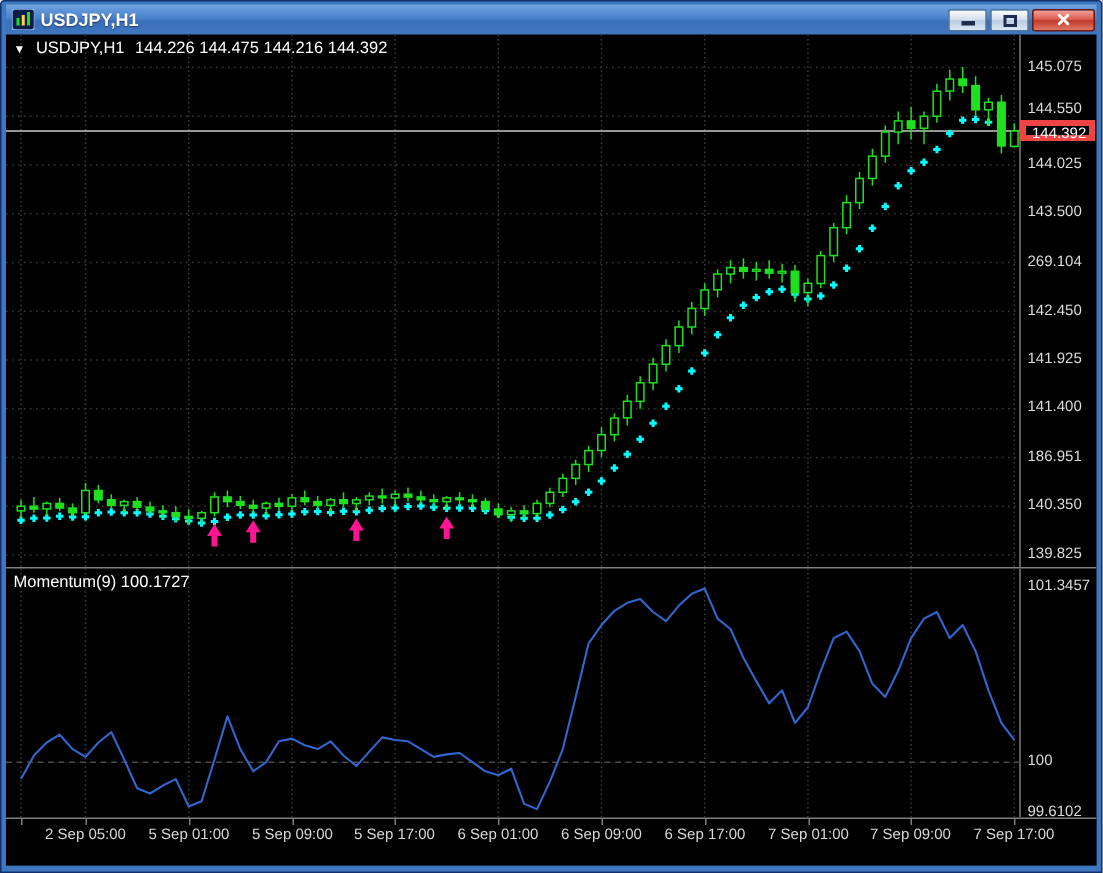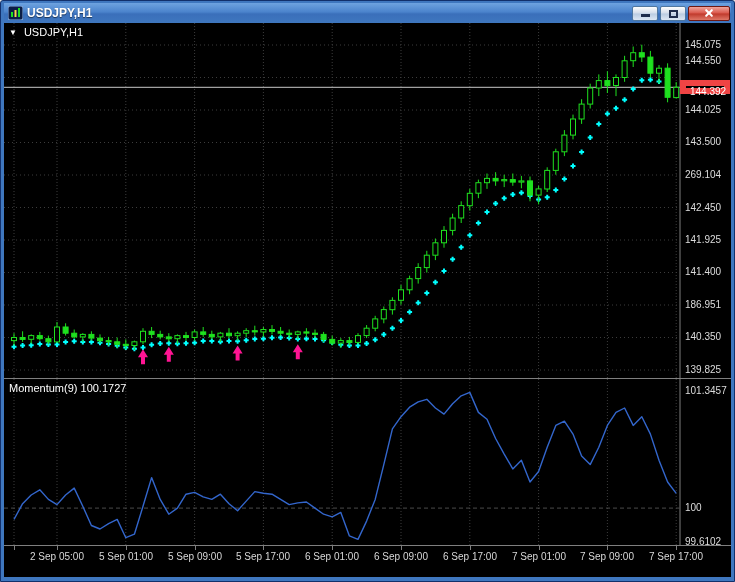--- a/index.html
+++ b/index.html
@@ -22,21 +22,21 @@
   #main-pane{top:0;height:355px;}
   #mom-pane{top:356px;height:166px;}
   #main-svg,#mom-svg{position:absolute;left:0;top:0;display:block;}
   .divider{position:absolute;left:0;width:727px;height:1px;background:#7f7f7f;}
   #div1{top:355px;}
   #div2{top:522px;}
   .info-line{position:absolute;top:3px;left:5px;display:flex;align-items:center;gap:7px;color:#fff;font-size:11px;white-space:nowrap;z-index:5;}
   .tri{font-size:8px;line-height:11px;color:#fff;}
   #price-scale{position:absolute;left:677px;top:0;width:50px;height:355px;}
   .plabel{position:absolute;left:4px;color:#dcdcdc;font-size:10px;line-height:12px;white-space:nowrap;}
-  #price-box{position:absolute;left:676px;width:50px;background:#000;border:6px solid #ef4444;color:#fff;font-size:10px;line-height:12px;height:14px;padding:0 0 0 4px;z-index:6;}
+  #price-box{position:absolute;left:676px;width:50px;background:#000;border:4px solid #ef4444;color:#fff;font-size:10px;line-height:12px;height:14px;padding:0 0 0 4px;z-index:6;}
   .mom-label{position:absolute;left:681px;color:#dcdcdc;font-size:10px;line-height:12px;white-space:nowrap;text-align:right;}
   #time-axis{position:absolute;top:523px;left:0;width:727px;height:31px;background:#000;}
   .tlabel{position:absolute;top:5px;color:#d8d8d8;font-size:10px;white-space:nowrap;}
   .tick{position:absolute;top:0;width:1px;height:4px;background:#7f7f7f;}
 </style>
 </head>
 <body>
 
 <div class="window">
   <div class="titlebar">
@@ -335,24 +335,25 @@
             <path d="M139 326.30952380952255 L134 334.30952380952255 L137 334.30952380952255 L137 341.30952380952255 L141 341.30952380952255 L141 334.30952380952255 L144 334.30952380952255 Z" fill="#FF1493"></path>
             <path d="M164.79999999999998 323.8333333333326 L159.79999999999998 331.8333333333326 L162.79999999999998 331.8333333333326 L162.79999999999998 338.8333333333326 L166.79999999999998 338.8333333333326 L166.79999999999998 331.8333333333326 L169.79999999999998 331.8333333333326 Z" fill="#FF1493"></path>
             <path d="M233.6 322.5952380952367 L228.6 330.5952380952367 L231.6 330.5952380952367 L231.6 337.5952380952367 L235.6 337.5952380952367 L235.6 330.5952380952367 L238.6 330.5952380952367 Z" fill="#FF1493"></path>
             <path d="M293.8 321.3571428571426 L288.8 329.3571428571426 L291.8 329.3571428571426 L291.8 336.3571428571426 L295.8 336.3571428571426 L295.8 329.3571428571426 L298.8 329.3571428571426 Z" fill="#FF1493"></path>
           </g>
           <line x1="676" x2="676" y1="0" y2="355" stroke="#7F7F7F"></line>
         </svg>
       <div class="info-line">
         <span class="tri">▼</span>
         <span>USDJPY,H1</span>
+        <span>144.226 144.475 144.216 144.392</span>
       </div>
       <div id="price-scale">
           <div class="plabel" style="top: 16px;">145.075</div>
-          <div class="plabel" style="top: 32px;">144.550</div>
+          <div class="plabel" style="top: 44px;">144.550</div>
           <div class="plabel" style="top: 81px;">144.025</div>
           <div class="plabel" style="top: 113px;">143.500</div>
           <div class="plabel" style="top: 146px;">269.104</div>
           <div class="plabel" style="top: 179px;">142.450</div>
           <div class="plabel" style="top: 211px;">141.925</div>
           <div class="plabel" style="top: 243px;">141.400</div>
           <div class="plabel" style="top: 276px;">186.951</div>
           <div class="plabel" style="top: 308px;">140.350</div>
           <div class="plabel" style="top: 341px;">139.825</div>
         </div>

